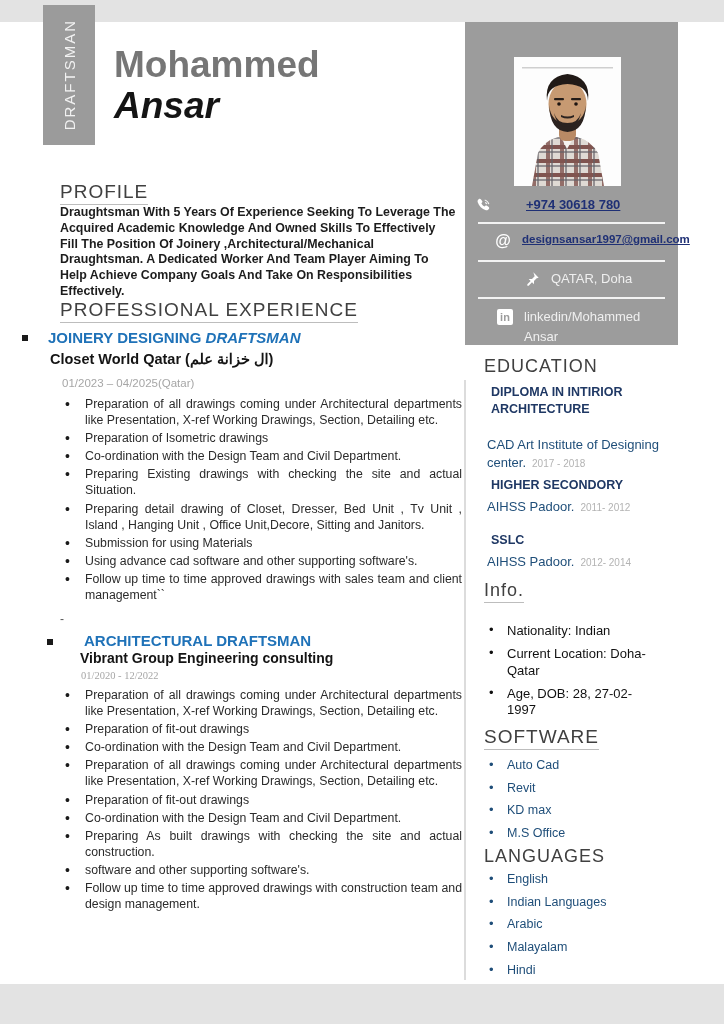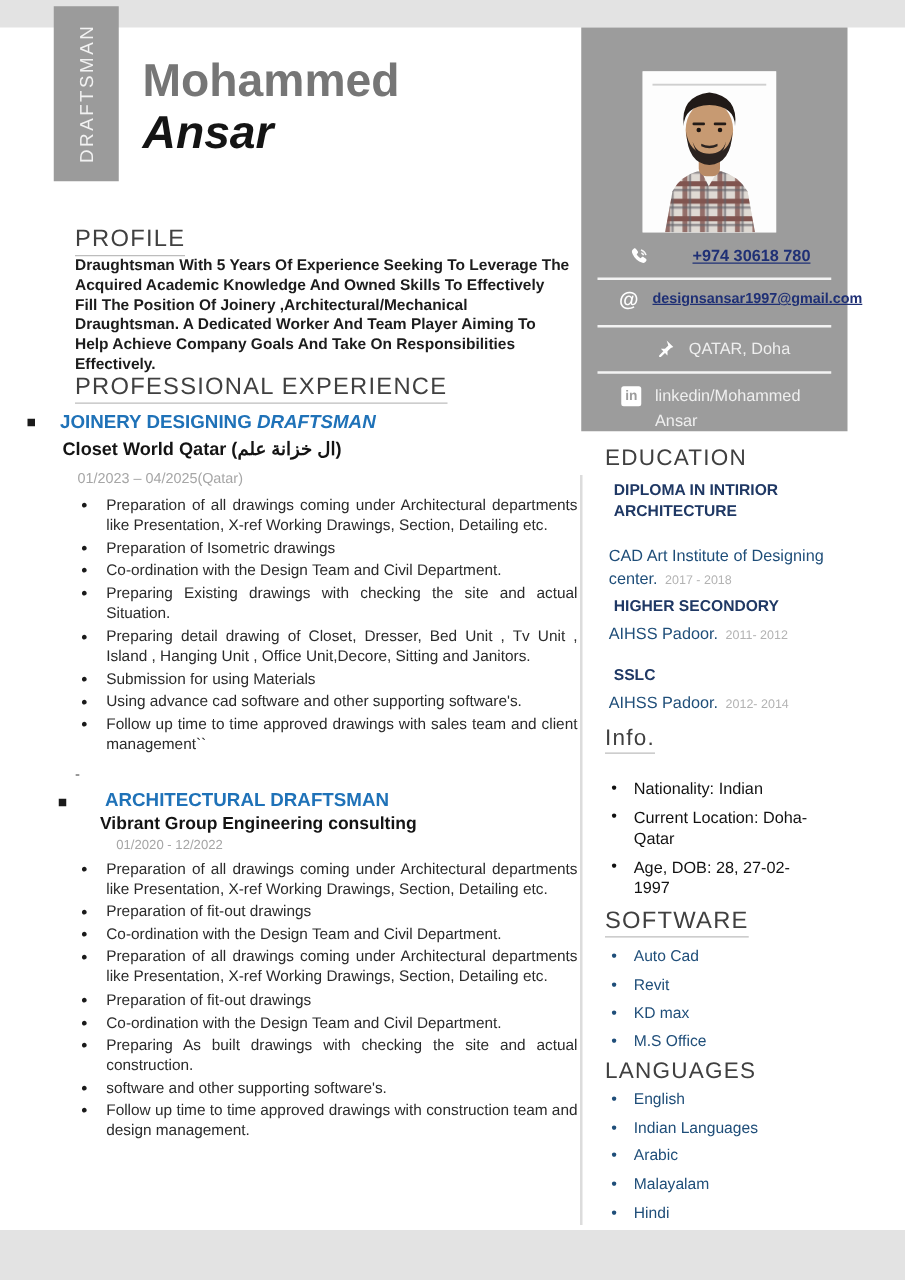--- a/index.html
+++ b/index.html
@@ -37,21 +37,21 @@
   .job1-title { left:38px; top:329px; }
   .job2-title { left:74px; top:632px; }
   .title-italic { font-style:italic; }
 
   .company { position:absolute; font-weight:bold; color:#141414; }
   .job1-company { left:50px; top:351px; font-size:14.5px; }
   .job2-company { left:80px; top:650px; font-size:14px; }
 
   .dates-gray { position:absolute; color:#a6a6a6; }
   .job1-dates { left:62px; top:377px; font-size:11.5px; }
-  .job2-dates { left:93px; top:670px; font-size:10.5px; }
+  .job2-dates { left:81px; top:670px; font-size:10.5px;font-family:Liberation Serif, serif; }
 
   ul.blist { position:absolute; list-style:none; width:399px; }
   .job1-list { left:63px; top:396px; }
   .job2-list { left:63px; top:687px; }
   ul.blist li { position:relative; padding-left:22px; font-size:12.3px; color:#2b2b2b;
                 line-height:1.31; margin-bottom:2px; text-align:justify; }
   ul.blist li::before { content:"\2022"; position:absolute; left:2px; top:-1px; font-size:14px; color:#1a1a1a; }
 
   .between-dash { position:absolute; left:60px; top:612px; font-size:12px; color:#555; }
 
@@ -174,21 +174,21 @@
 
       <rect x="40" y="41" width="10" height="2.2" rx="1" fill="#241c18"></rect>
       <rect x="57" y="41" width="10" height="2.2" rx="1" fill="#241c18"></rect>
       <circle cx="45" cy="47" r="1.8" fill="#1c1410"></circle>
       <circle cx="62" cy="47" r="1.8" fill="#1c1410"></circle>
 
       <path d="M47 58 Q53.5 61 60 58 L60 60 Q53.5 63 47 60 Z" fill="#2b2320"></path>
     </svg>
   </div>
 
-  <div class="contact-row" style="left:500px; top:197px;gap:32px;">
+  <div class="contact-row" style="left:472px; top:197px;gap:32px;">
     <span class="c-icon">
       <svg width="18" height="18" viewBox="0 0 24 24">
           <path fill="#ffffff" d="M6.6 2.7c.7-.7 1.9-.6 2.5.2l1.8 2.3c.5.7.5 1.6-.1 2.2l-1 1c.9 1.9 2.4 3.4 4.3 4.3l1-1c.6-.6 1.5-.6 2.2-.1l2.3 1.8c.8.6.9 1.8.2 2.5l-1.1 1.1c-.7.7-1.8 1-2.8.7-5.3-1.7-9.4-5.8-11.1-11.1-.3-1 0-2.1.7-2.8z"></path>
           <path fill="#ffffff" d="M14.5 3.2c2.9.8 5.2 3.1 6 6l-1.6.4c-.6-2.3-2.5-4.2-4.8-4.8zM15 6.5c1.4.4 2.5 1.5 2.9 2.9l-1.5.4c-.3-.9-1-1.6-1.9-1.9z" opacity="0.9"></path>
         </svg>
     </span>
     <a href="#" class="c-link">+974 30618 780</a>
   </div>
   <div class="sep" style="top:222px;"></div>
 

